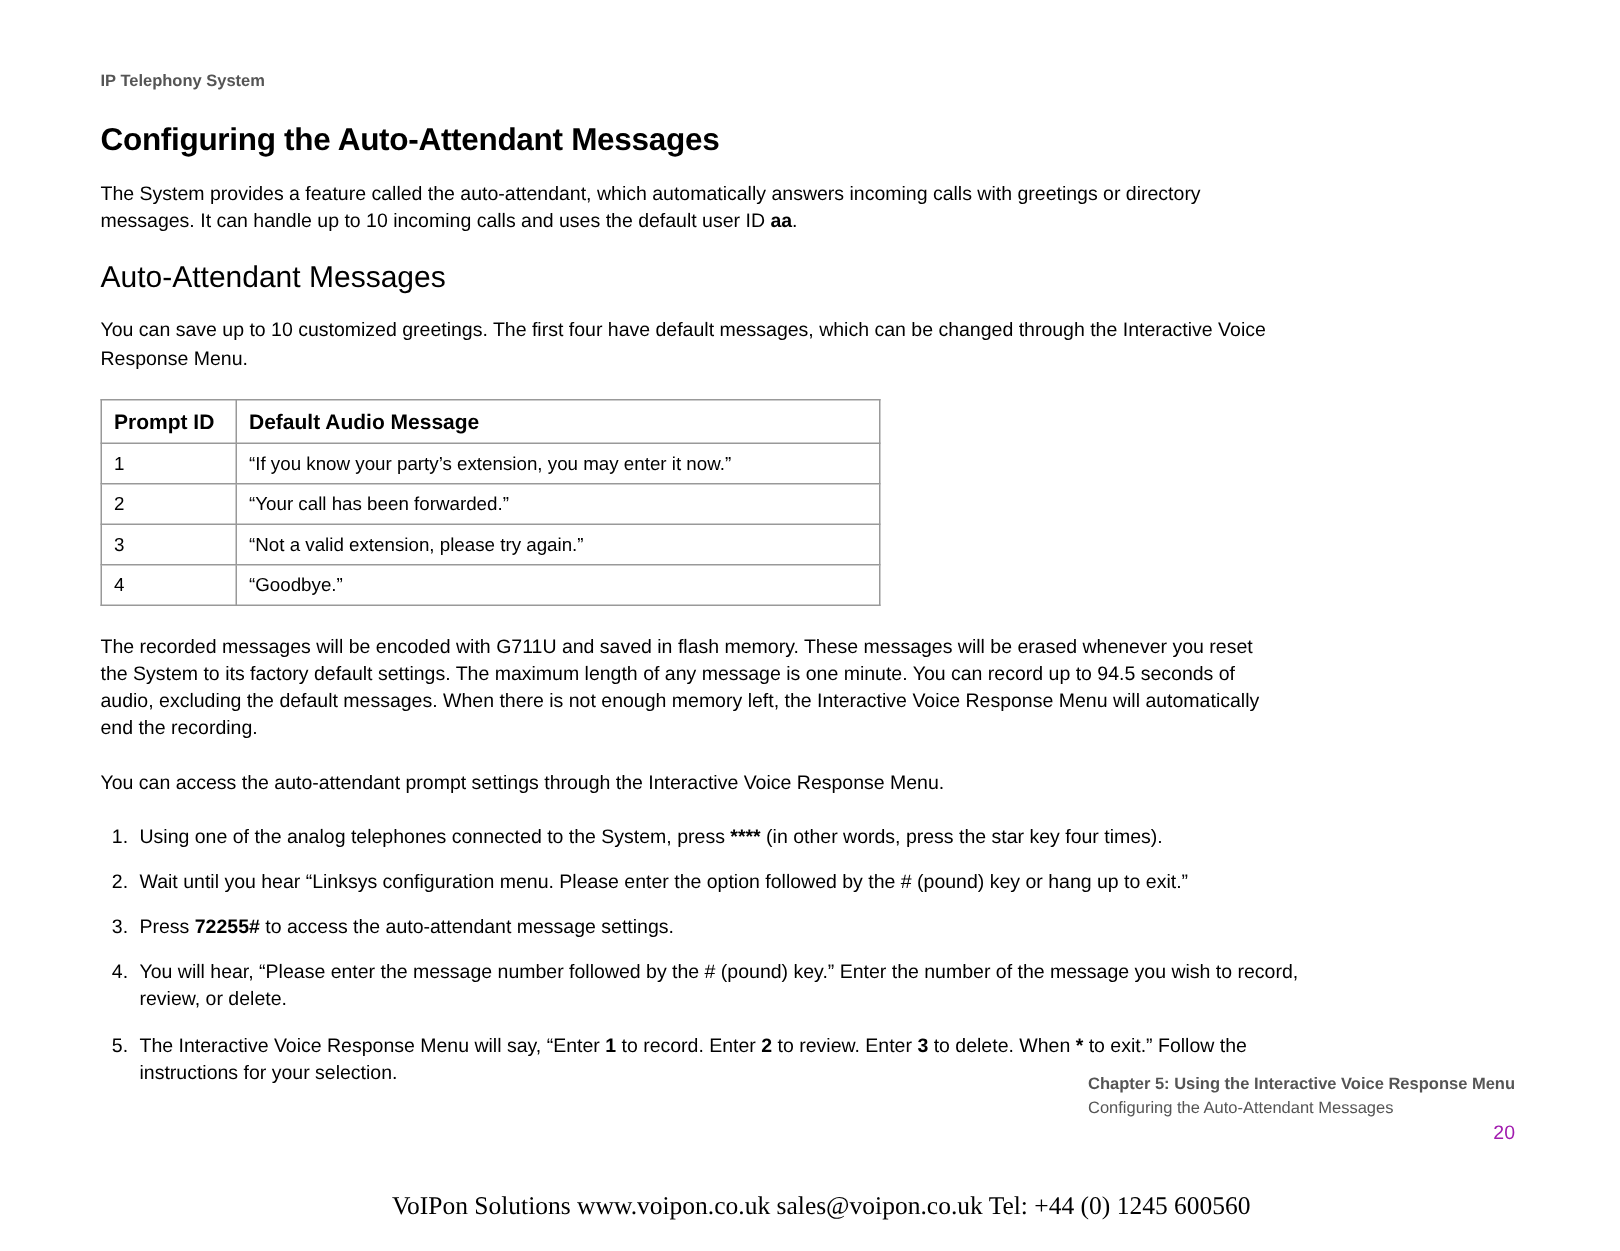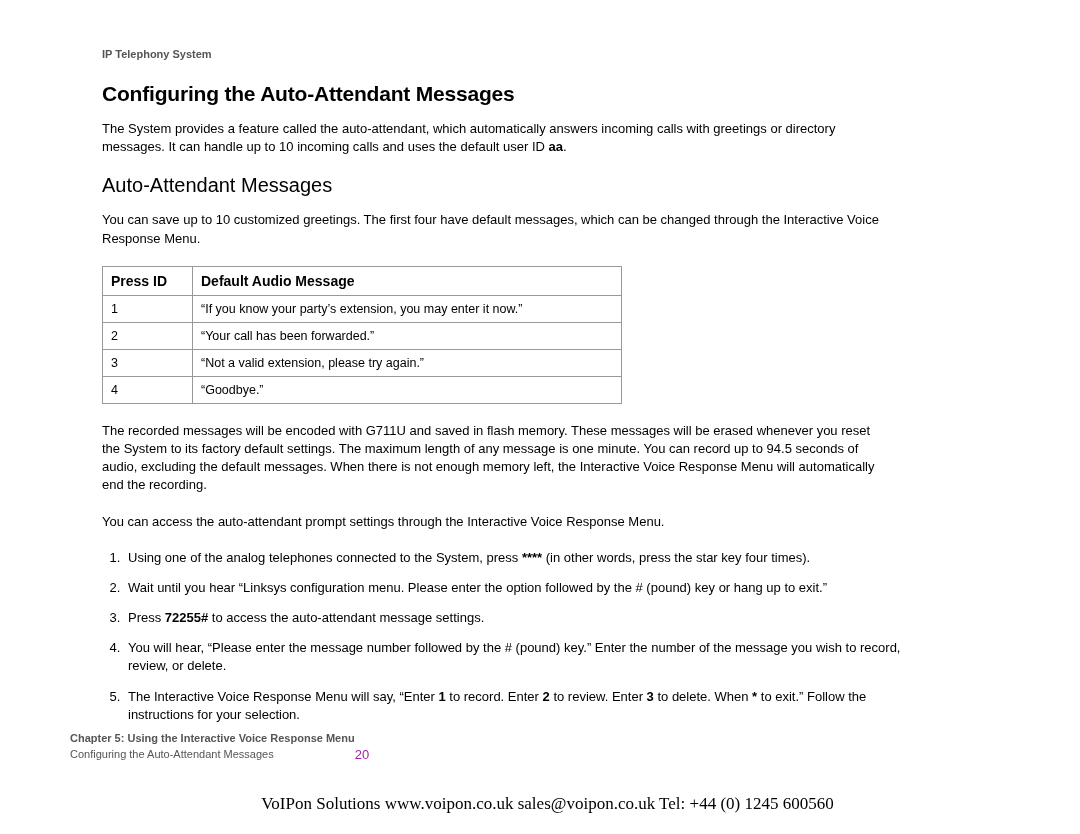--- a/index.html
+++ b/index.html
@@ -5,21 +5,21 @@
   * { margin: 0; padding: 0; box-sizing: border-box; }
   body {
     font-family: Arial, Helvetica, sans-serif;
     background: #fff;
     color: #000;
     width: 1080px;
     height: 834px;
     position: relative;
   }
   .page {
-    padding: 48px 70px 0 102px;
+    padding: 48px 70px 0 67px;
   }
   .header-label {
     font-size: 11px;
     font-weight: bold;
     color: #555;
     margin-bottom: 22px;
   }
   h1.section-title {
     font-size: 21px;
     font-weight: bold;
@@ -65,21 +65,23 @@
     max-width: 780px;
     list-style: decimal;
   }
   ol.steps li { margin-bottom: 12px; padding-left: 4px; }
   .footer-block {
     position: absolute;
     left: 70px;
     right: 70px;
     bottom: 72px;
     display: flex;
+    justify-content: space-between;
     align-items: flex-end;
+    flex-direction: column;
   }
   .footer-left {
     font-size: 11px;
     color: #555;
     line-height: 1.4;
   }
   .footer-left .line1 { font-weight: bold; }
   .footer-page {
     font-size: 13px;
     color: #a21caf;
@@ -106,21 +108,21 @@
     <span>The System provides a feature called the auto-attendant, which automatically answers incoming calls with greetings or directory messages. It can handle up to 10 incoming calls and uses the default user ID </span><span class="bold">aa</span><span>.</span>
   </p>
 
   <h2 class="subsection">Auto-Attendant Messages</h2>
 
   <p class="body">You can save up to 10 customized greetings. The first four have default messages, which can be changed through the Interactive Voice Response Menu.</p>
 
   <table class="prompts">
     <tbody>
         <tr>
-      <th>Press ID</th>
+      <th>Prompt ID</th>
       <th>Default Audio Message</th>
     </tr>
     <tr>
       <td class="idcol">1</td>
       <td>“If you know your party’s extension, you may enter it now.”</td>
     </tr>
     <tr>
       <td class="idcol">2</td>
       <td>“Your call has been forwarded.”</td>
     </tr>

